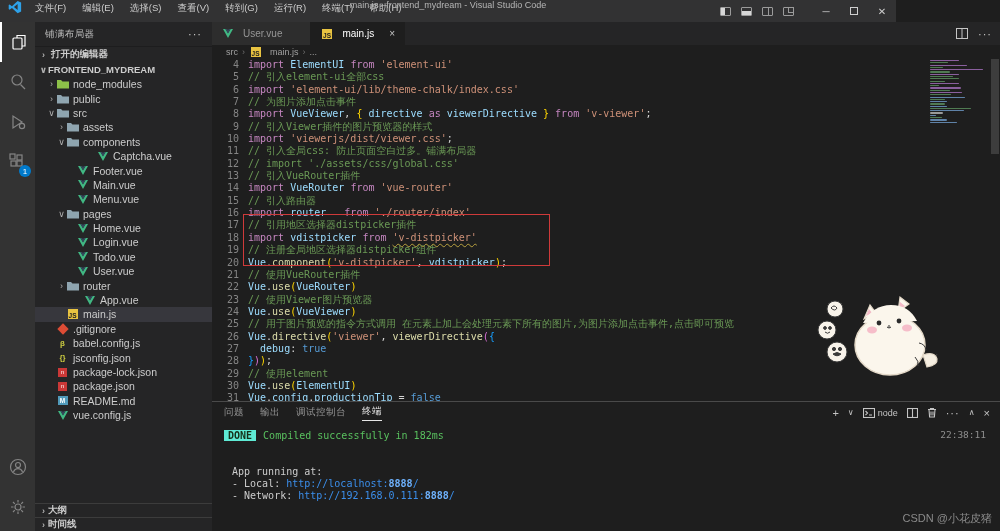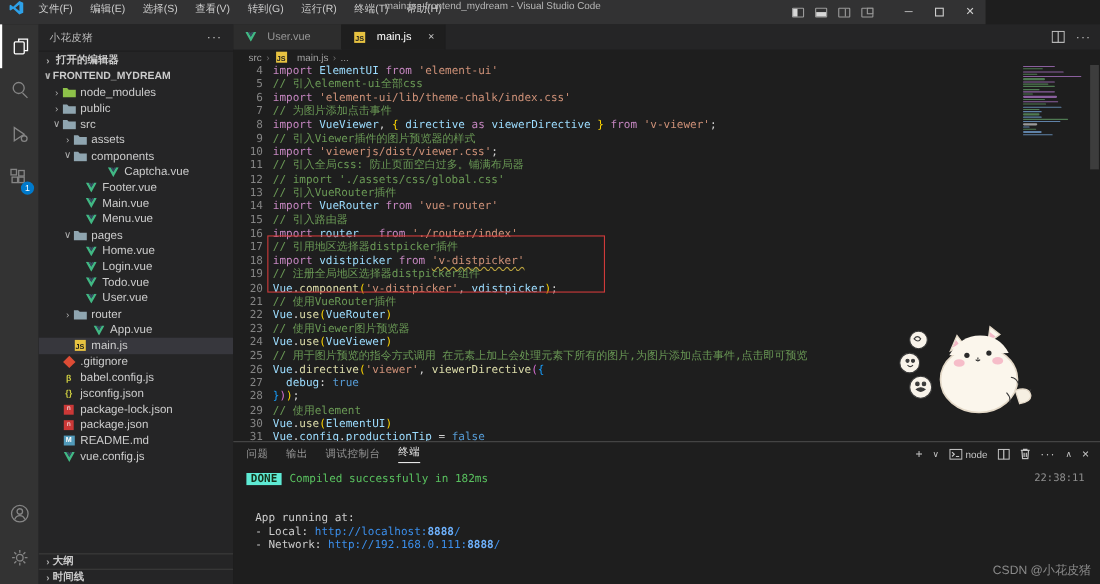--- a/index.html
+++ b/index.html
@@ -177,21 +177,21 @@
         <svg viewBox="0 0 20 20">
             <circle cx="10" cy="10" r="3"></circle>
             <path d="M10 3v2.5M10 14.5V17M3 10h2.5M14.5 10H17M5 5l1.8 1.8M13.2 13.2 15 15M15 5l-1.8 1.8M6.8 13.2 5 15"></path>
           </svg>
       </div>
     </div>
   </div>
 
   <div class="sidebar">
     <div class="sb-header">
-      <span>小花皮猪</span>
+      <span>铺满布局器</span>
       <span class="sb-more">···</span>
     </div>
     <div class="sb-section">
       <span class="chev">›</span>
       <span>打开的编辑器</span>
     </div>
     <div class="tree">
       <div class="tree-root">
         <span class="chev">∨</span>
         <span>FRONTEND_MYDREAM</span>

